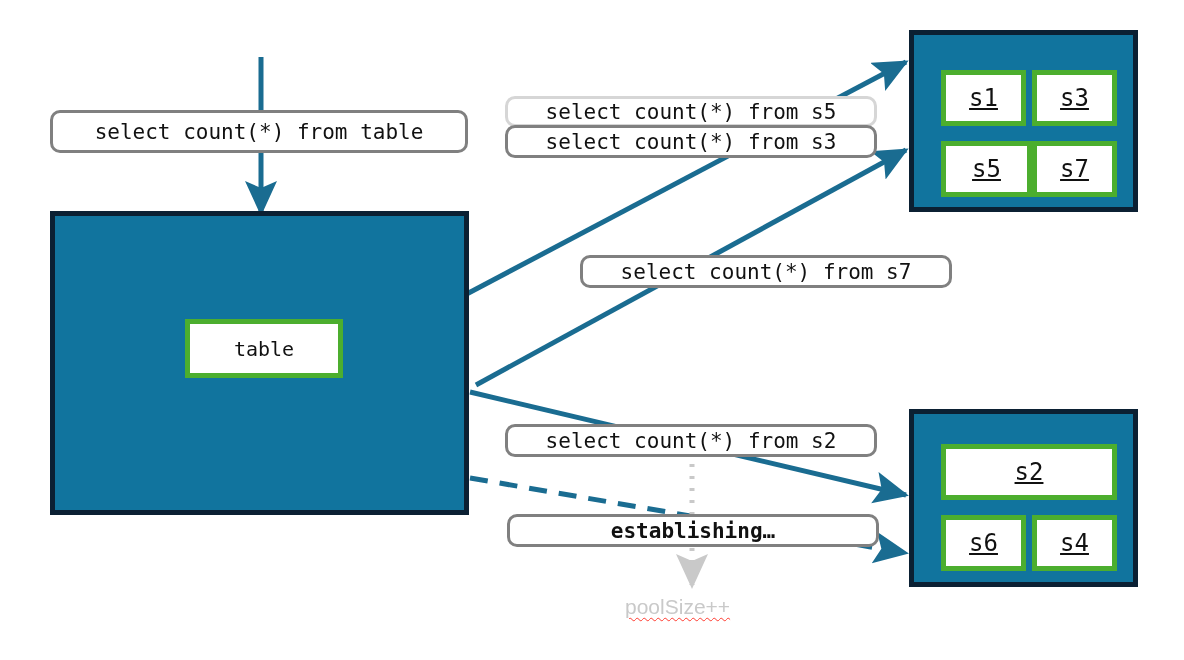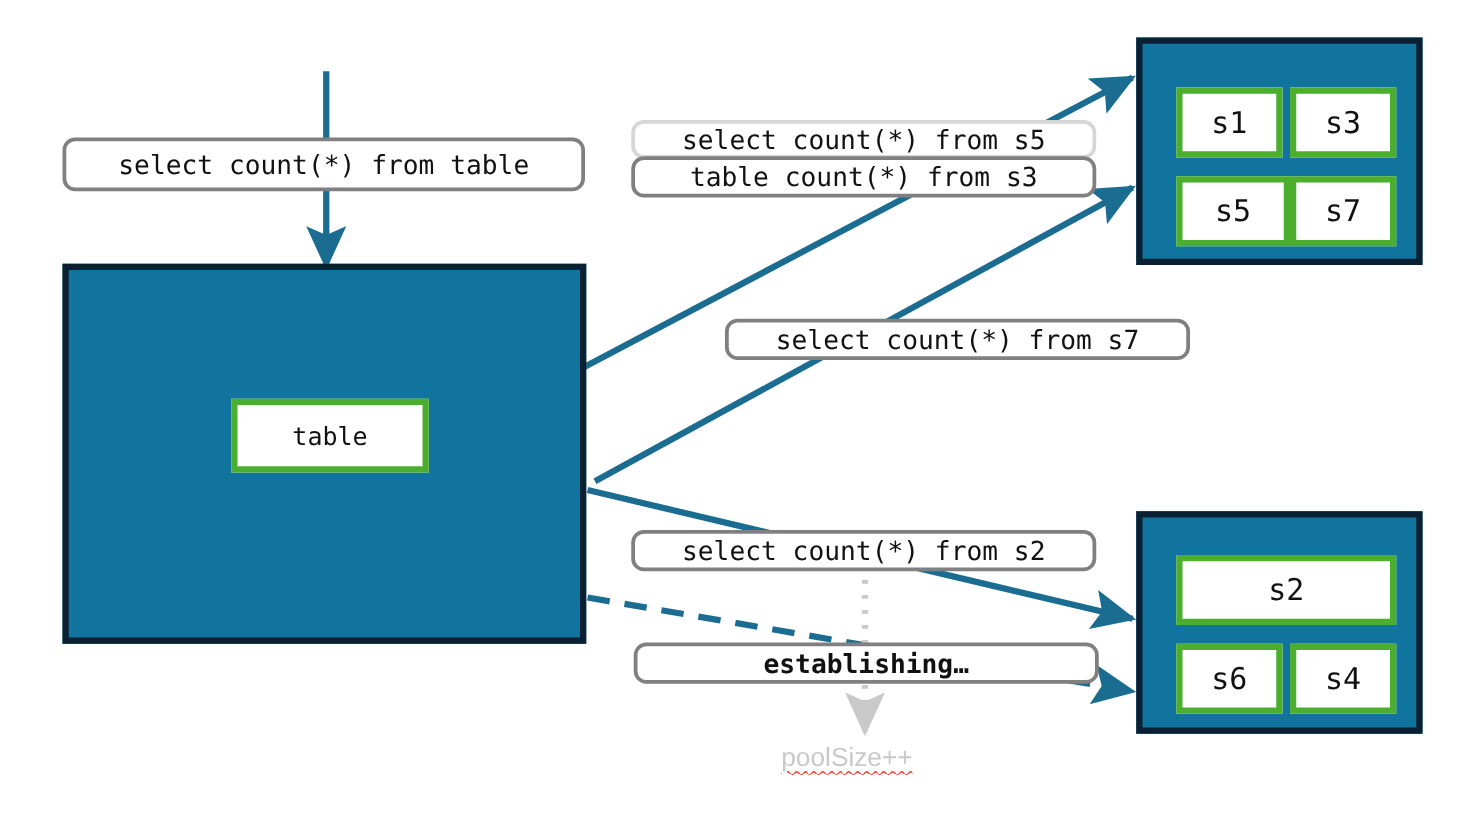--- a/index.html
+++ b/index.html
@@ -38,21 +38,21 @@
     background: #ffffff;
     border: 5px solid #4CAE2E;
     box-sizing: border-box;
     display: flex;
     align-items: center;
     justify-content: center;
     font-family: "DejaVu Sans Mono", monospace;
     color: #111111;
   }
   .node-lg { font-size: 20px; }
-  .node-sm { font-size: 24px; }
+  .node-sm { font-size: 24px; text-decoration: underline; }
 
   
   .label {
     position: absolute;
     background: #ffffff;
     border: 3px solid #808080;
     border-radius: 10px;
     box-sizing: border-box;
     display: flex;
     align-items: center;
@@ -154,21 +154,21 @@
 
   <div class="label" style="left:50px; top:110px; width:418px; height:43px;">
     <span>select count(*) from table</span>
   </div>
 
   <div class="label faint" style="left:505px; top:96px; width:372px; height:31px;">
     <span>select count(*) from s5</span>
   </div>
 
   <div class="label" style="left:505px; top:125px; width:372px; height:33px;">
-    <span>table count(*) from s3</span>
+    <span>select count(*) from s3</span>
   </div>
 
   <div class="label" style="left:580px; top:255px; width:372px; height:33px;">
     <span>select count(*) from s7</span>
   </div>
 
   <div class="label" style="left:505px; top:424px; width:372px; height:33px;">
     <span>select count(*) from s2</span>
   </div>
 

